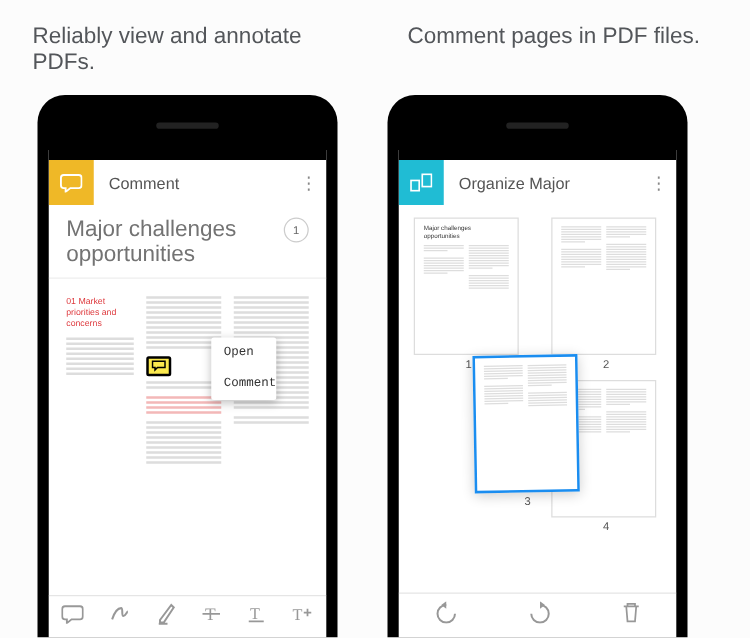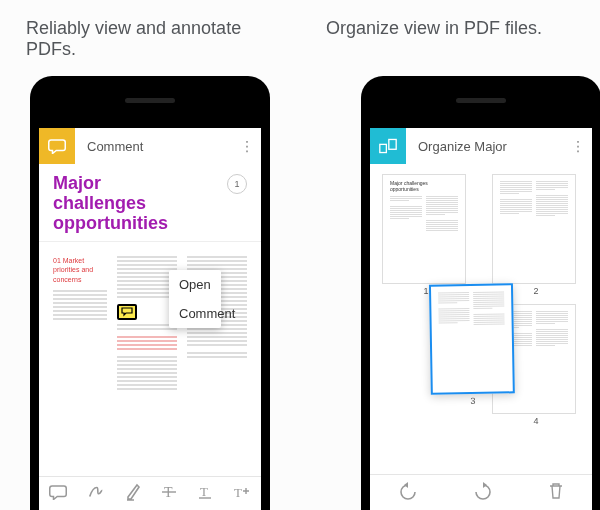--- a/index.html
+++ b/index.html
@@ -1,45 +1,45 @@
 <!DOCTYPE html>
 <html><head>
 <meta charset="utf-8">
 <style>
 * { box-sizing: border-box; margin: 0; padding: 0; }
 body { width: 600px; height: 510px; background: #fcfcfc; font-family: -apple-system, BlinkMacSystemFont, "Segoe UI", Helvetica, Arial, sans-serif; overflow: hidden; position: relative; }
 .captions { display: flex; padding: 18px 20px 0 26px; }
 .caption { font-size: 18px; font-weight: 400; color: #53565a; flex: 1; }
 .caption.right { text-align: left; padding-left: 46px; }
-.phones { position: absolute; bottom: 0; left: 0; width: 600px; height: 434px; display: flex; gap: 91px; padding: 0 30px; }
+.phones { position: absolute; bottom: 0; left: 0; width: 600px; height: 434px; display: flex; gap: 40px; padding: 0 30px; }
 .phone { width: 240px; height: 434px; background: #000; border-radius: 22px 22px 0 0; position: relative; padding: 44px 9px 0 9px; }
 .phone-speaker { position: absolute; top: 22px; left: 50%; transform: translateX(-50%); width: 50px; height: 5px; background: #222; border-radius: 3px; }
 .screen { width: 222px; height: 390px; background: #fff; position: relative; overflow: hidden; }
 .statusbar { height: 8px; background: #000; }
 
 .toolbar { height: 36px; display: flex; align-items: center; }
 .toolbar-accent { width: 36px; height: 36px; display: flex; align-items: center; justify-content: center; }
 .toolbar-accent.yellow { background: #efb827; }
 .toolbar-accent.blue { background: #20bcd4; }
 .toolbar-accent svg { fill: #fff; }
 .toolbar-title { flex: 1; padding-left: 12px; font-size: 13px; color: #555; }
 .toolbar-menu { width: 28px; text-align: center; color: #888; font-size: 14px; cursor: pointer; }
 .doc { position: relative; padding: 10px 14px 0 14px; height: 310px; }
-.doc-title { font-size: 18px; font-weight: 700; color: #a21caf; line-height: 1.1; width: 140px; }
+.doc-title { font-size: 18px; font-weight: 400; color: #737373; line-height: 1.1; width: 140px; }
 .page-num { position: absolute; top: 10px; right: 14px; width: 20px; height: 20px; border: 1px solid #ccc; border-radius: 10px; display: flex; align-items: center; justify-content: center; font-size: 9px; color: #666; }
 .doc-cols { display: flex; gap: 10px; margin-top: 14px; }
 .col { flex: 1; }
 .redhead { color: #de3a3e; font-size: 7px; line-height: 1.3; margin-bottom: 6px; width: 50px; }
 .lineblock { margin-bottom: 6px; }
 .lineblock div { height: 2px; background: #ddd; margin-bottom: 2px; }
 .highlighted div { background: #f3b8b8; }
 .sticky { width: 20px; height: 16px; background: #fbe94e; border: 2px solid #000; border-radius: 2px; margin: 4px 0; position: relative; }
 .sticky svg { position: absolute; top: 1px; left: 2px; }
 .context-menu { position: absolute; top: 106px; left: 130px; width: 52px; background: #fff; box-shadow: 0 2px 8px rgba(0,0,0,0.25); border-radius: 2px; z-index: 5; }
-.menu-item { padding: 7px 10px; font-size: 13px; color: #333; cursor: pointer; }
+.menu-item { padding: 7px 10px; font-size: 10px; color: #333; cursor: pointer; font-family: Liberation Mono, monospace; }
 .rule { height: 1px; background: #eee; margin: 8px -14px 6px -14px; }
 .bottombar { position: absolute; bottom: 0; left: 0; right: 0; height: 34px; border-top: 1px solid #e5e5e5; display: flex; align-items: center; justify-content: space-around; background: #fff; }
 .biconshape { opacity: .6; }
 
 .thumbs { padding: 10px 12px; display: grid; grid-template-columns: 1fr 1fr; gap: 8px 22px; }
 .thumb { position: relative; }
 .thumb-page { width: 84px; height: 110px; border: 1px solid #ddd; background: #fff; padding: 6px 7px; display: flex; flex-direction: column; gap: 1px; }
 .thumb-page.sel { border: 2px solid #1a8df0; }
 .thumb-label { text-align: center; font-size: 9px; color: #555; margin-top: 2px; }
 .thumb.dragged { position: absolute; top: 120px; left: 60px; z-index: 4; transform: rotate(-1deg); }
@@ -50,21 +50,21 @@
 .tline { height: 1px; background: #ddd; }
 .tline.s { width: 60%; }
 .tgap { height: 3px; }
 .obar { position: absolute; bottom: 0; left: 0; right: 0; height: 36px; border-top: 1px solid #e5e5e5; display: flex; align-items: center; justify-content: space-around; background: #fff; }
 </style>
 </head>
 <body>
 
 <div class="captions">
   <div class="caption">Reliably view and annotate PDFs.</div>
-  <div class="caption right">Organize view in PDF files.</div>
+  <div class="caption right">Comment pages in PDF files.</div>
 </div>
 
 <div class="phones">
 
   <div class="phone">
     <div class="phone-speaker"></div>
     <div class="screen">
       <div class="statusbar"></div>
       <div class="toolbar">
         <div class="toolbar-accent yellow">

